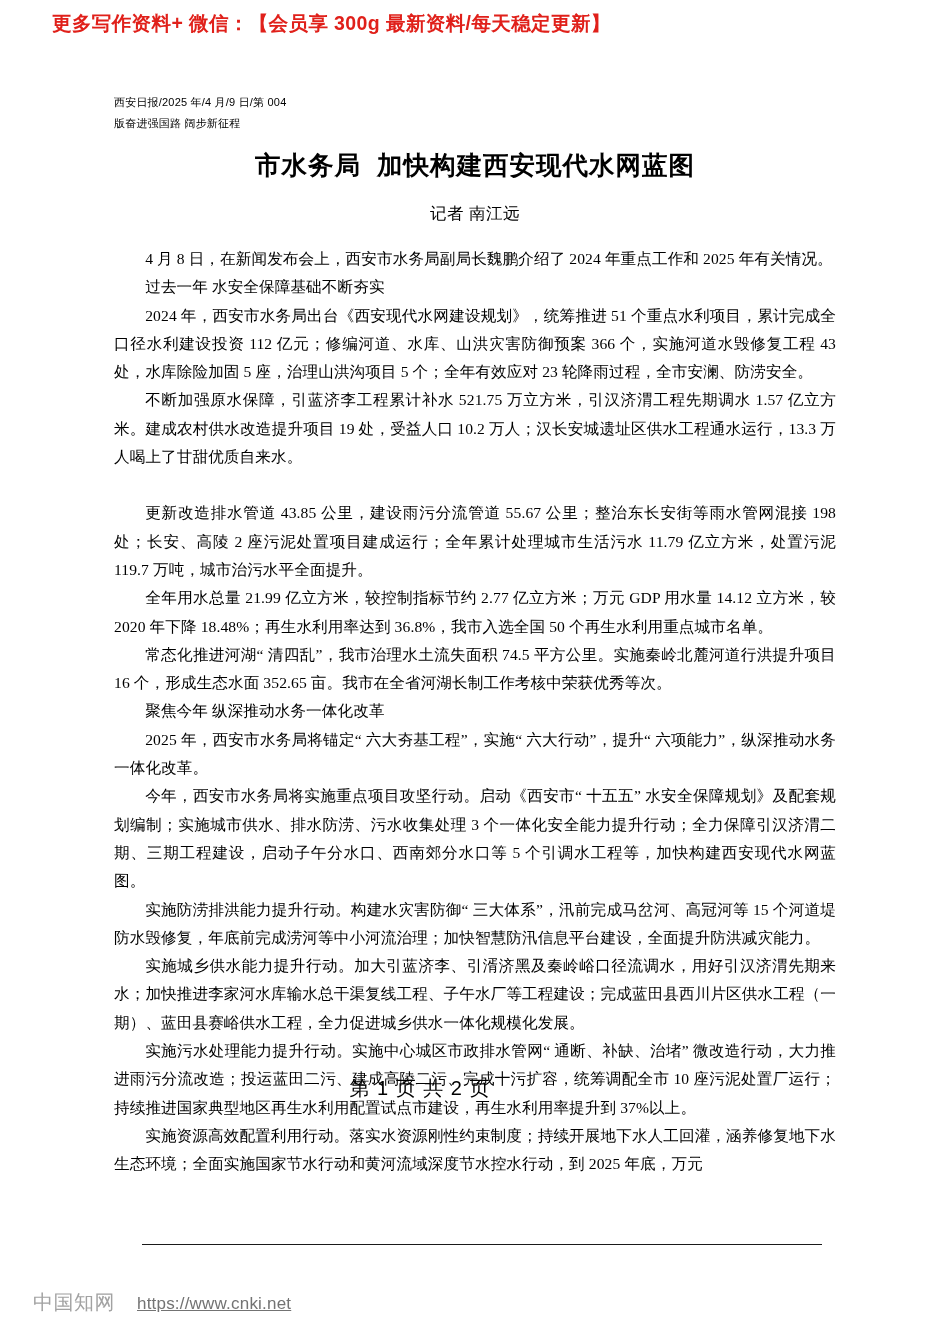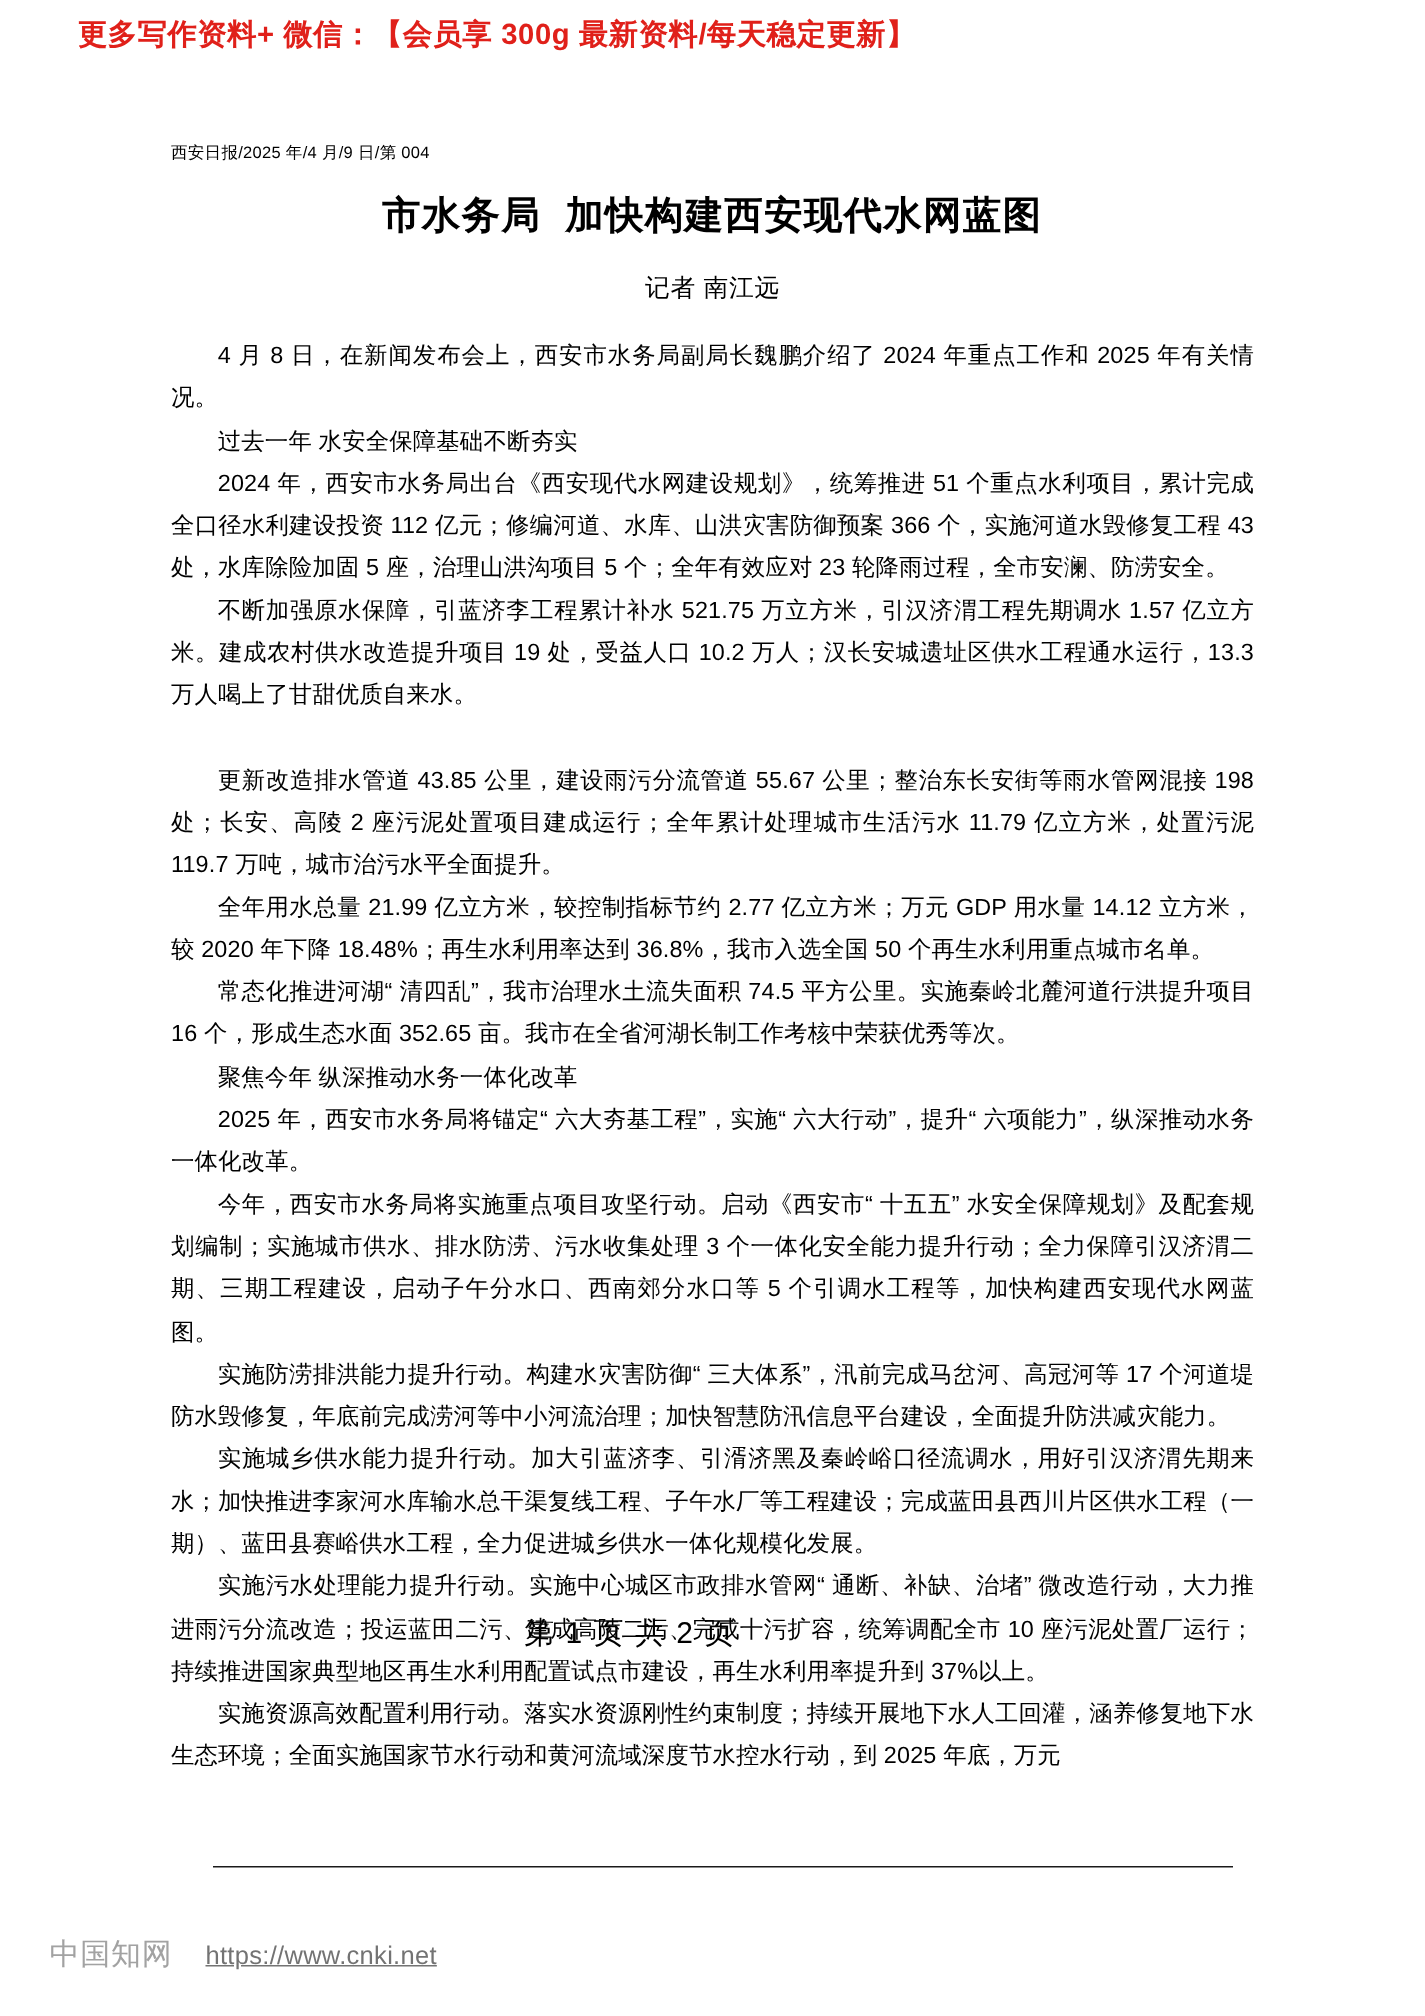--- a/index.html
+++ b/index.html
@@ -72,20 +72,21 @@
   .doc-byline {
     margin-top: 20px;
     text-align: center;
     font-size: 16.5px;
     letter-spacing: 0.5px;
     line-height: 1.4;
   }
 
   .article-body {
     margin-top: 20px;
+    font-family: Liberation Serif, serif;
   }
 
   .para {
     font-size: 15.6px;
     line-height: 28.3px;
     text-align: justify;
     text-justify: inter-ideograph;
     text-indent: 2em;
     letter-spacing: 0.1px;
     margin: 0;
@@ -144,36 +145,37 @@
 
 <div class="page-sheet">
 
   <div class="promo-banner">
     <span class="promo-text">更多写作资料+ 微信：【会员享 300g 最新资料/每天稳定更新】</span>
   </div>
 
   <div class="doc-body">
 
     <div class="source-line">西安日报/2025 年/4 月/9 日/第 004</div>
+    <div class="source-line">版奋进强国路 阔步新征程</div>
 
     <div class="doc-title">市水务局  加快构建西安现代水网蓝图</div>
     <div class="doc-byline">记者  南江远</div>
 
     <div class="article-body">
       <p class="para">4 月 8 日，在新闻发布会上，西安市水务局副局长魏鹏介绍了 2024 年重点工作和 2025 年有关情况。</p>
       <p class="para">过去一年 水安全保障基础不断夯实</p>
       <p class="para">2024 年，西安市水务局出台《西安现代水网建设规划》，统筹推进 51 个重点水利项目，累计完成全口径水利建设投资 112 亿元；修编河道、水库、山洪灾害防御预案 366 个，实施河道水毁修复工程 43 处，水库除险加固 5 座，治理山洪沟项目 5 个；全年有效应对 23 轮降雨过程，全市安澜、防涝安全。</p>
       <p class="para">不断加强原水保障，引蓝济李工程累计补水 521.75 万立方米，引汉济渭工程先期调水 1.57 亿立方米。建成农村供水改造提升项目 19 处，受益人口 10.2 万人；汉长安城遗址区供水工程通水运行，13.3 万人喝上了甘甜优质自来水。</p>
       <p class="para gap-before">更新改造排水管道 43.85 公里，建设雨污分流管道 55.67 公里；整治东长安街等雨水管网混接 198 处；长安、高陵 2 座污泥处置项目建成运行；全年累计处理城市生活污水 11.79 亿立方米，处置污泥 119.7 万吨，城市治污水平全面提升。</p>
       <p class="para">全年用水总量 21.99 亿立方米，较控制指标节约 2.77 亿立方米；万元 GDP 用水量 14.12 立方米，较 2020 年下降 18.48%；再生水利用率达到 36.8%，我市入选全国 50 个再生水利用重点城市名单。</p>
       <p class="para">常态化推进河湖“ 清四乱”，我市治理水土流失面积 74.5 平方公里。实施秦岭北麓河道行洪提升项目 16 个，形成生态水面 352.65 亩。我市在全省河湖长制工作考核中荣获优秀等次。</p>
       <p class="para">聚焦今年 纵深推动水务一体化改革</p>
       <p class="para">2025 年，西安市水务局将锚定“ 六大夯基工程”，实施“ 六大行动”，提升“ 六项能力”，纵深推动水务一体化改革。</p>
       <p class="para">今年，西安市水务局将实施重点项目攻坚行动。启动《西安市“ 十五五” 水安全保障规划》及配套规划编制；实施城市供水、排水防涝、污水收集处理 3 个一体化安全能力提升行动；全力保障引汉济渭二期、三期工程建设，启动子午分水口、西南郊分水口等 5 个引调水工程等，加快构建西安现代水网蓝图。</p>
-      <p class="para">实施防涝排洪能力提升行动。构建水灾害防御“ 三大体系”，汛前完成马岔河、高冠河等 17 个河道堤防水毁修复，年底前完成涝河等中小河流治理；加快智慧防汛信息平台建设，全面提升防洪减灾能力。</p>
+      <p class="para">实施防涝排洪能力提升行动。构建水灾害防御“ 三大体系”，汛前完成马岔河、高冠河等 15 个河道堤防水毁修复，年底前完成涝河等中小河流治理；加快智慧防汛信息平台建设，全面提升防洪减灾能力。</p>
       <p class="para">实施城乡供水能力提升行动。加大引蓝济李、引湑济黑及秦岭峪口径流调水，用好引汉济渭先期来水；加快推进李家河水库输水总干渠复线工程、子午水厂等工程建设；完成蓝田县西川片区供水工程（一期）、蓝田县赛峪供水工程，全力促进城乡供水一体化规模化发展。</p>
       <p class="para">实施污水处理能力提升行动。实施中心城区市政排水管网“ 通断、补缺、治堵” 微改造行动，大力推进雨污分流改造；投运蓝田二污、建成高陵二污、完成十污扩容，统筹调配全市 10 座污泥处置厂运行；持续推进国家典型地区再生水利用配置试点市建设，再生水利用率提升到 37%以上。</p>
       <p class="para">实施资源高效配置利用行动。落实水资源刚性约束制度；持续开展地下水人工回灌，涵养修复地下水生态环境；全面实施国家节水行动和黄河流域深度节水控水行动，到 2025 年底，万元</p>
     </div>
   </div>
 
   <div class="page-footer">第 1 页 共 2 页</div>
 
   <div class="bottom-divider"></div>
 

